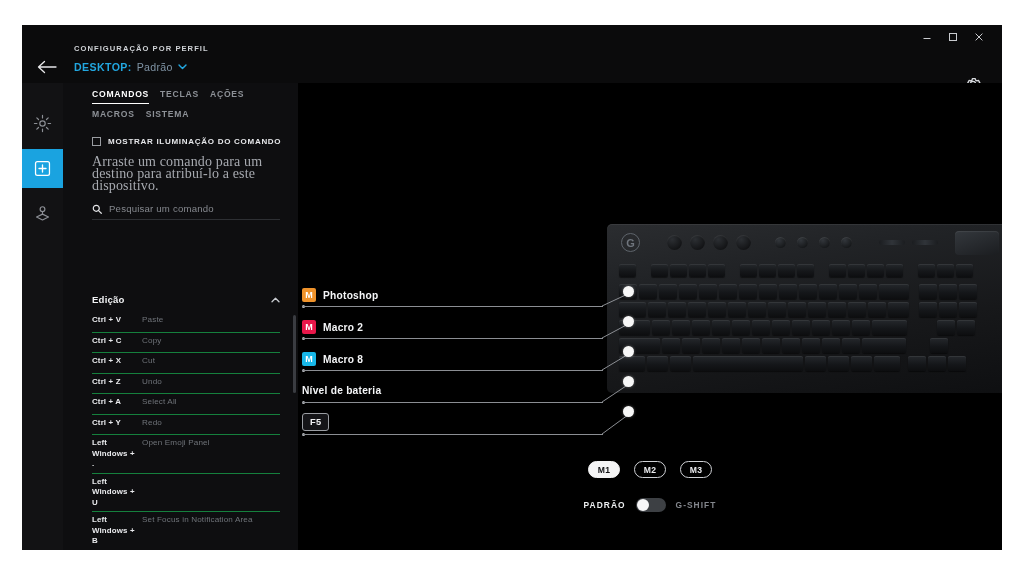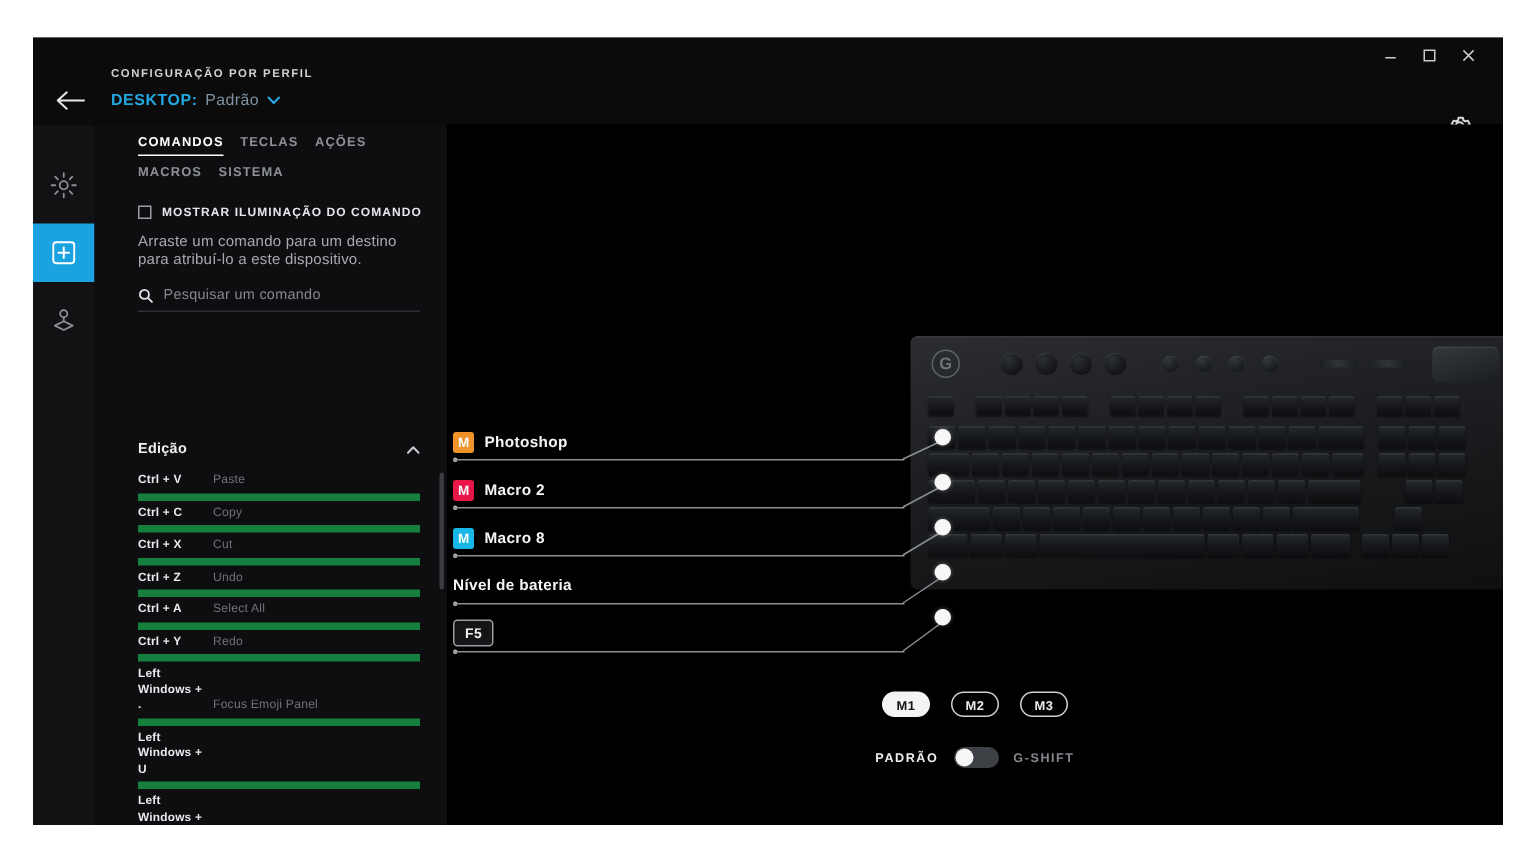--- a/index.html
+++ b/index.html
@@ -117,21 +117,21 @@
     width: 9px; height: 9px; border: 1px solid #9a9da2; background: transparent;
     flex: 0 0 auto;
   }
   .chk-label {
     font-size: 8px; font-weight: 700; letter-spacing: .72px;
     color: #e6e7ea; text-transform: uppercase; white-space: nowrap;
   }
 
   .hint {
     padding: 10px 24px 0 29px;
-    font-size: 10px; line-height: 12px; color: #a7aab0; letter-spacing: .15px;
+    font-size: 14px; line-height: 12px; color: #a7aab0; letter-spacing: .15px; font-family: Liberation Serif, serif;
   }
 
   .search-row {
     margin: 11px 18px 0 29px;
     display: flex; align-items: center; gap: 7px;
     border-bottom: 1px solid #2d2f33; padding-bottom: 5px;
   }
   .search-icon { color: #e4e5e8; display: flex; flex: 0 0 auto; }
   .search-input {
     background: transparent; border: 0; outline: none;
@@ -146,23 +146,23 @@
     overflow: hidden;
   }
   .grp-head {
     display: flex; align-items: center; justify-content: space-between;
     padding: 9px 18px 7px 29px;
   }
   .grp-title { font-size: 9.6px; font-weight: 700; color: #f0f1f3; letter-spacing: .2px; }
   .grp-caret { color: #c9ccd1; display: flex; }
 
   .cmd-row {
-    display: flex; align-items: flex-end;
+    display: flex; align-items: flex-start;
     margin: 0 18px 0 29px;
-    border-bottom: 5px solid #15803d;
+    border-bottom: 1px solid #15803d;
     min-height: 20.5px;
     cursor: grab;
   }
   .cmd-key {
     width: 44px; flex: 0 0 44px;
     font-size: 7.9px; font-weight: 700; color: #e9eaed; letter-spacing: .15px;
     line-height: 10.5px; padding: 3px 0;
   }
   .cmd-desc {
     flex: 1 1 auto;
@@ -426,21 +426,21 @@
           <span class="cmd-desc">Select All</span>
         </div>
         <div class="cmd-row">
           <span class="cmd-key">Ctrl + Y</span>
           <span class="cmd-desc">Redo</span>
         </div>
 
 
         <div class="cmd-row">
           <span class="cmd-key">Left Windows + .</span>
-          <span class="cmd-desc">Focus Emoji Panel</span>
+          <span class="cmd-desc">Open Emoji Panel</span>
         </div>
         <div class="cmd-row">
           <span class="cmd-key">Left Windows + U</span>
         </div>
         <div class="cmd-row">
           <span class="cmd-key">Left Windows + B</span>
           <span class="cmd-desc">Set Focus in Notification Area</span>
         </div>
 
         <div class="list-scrollbar"></div>

